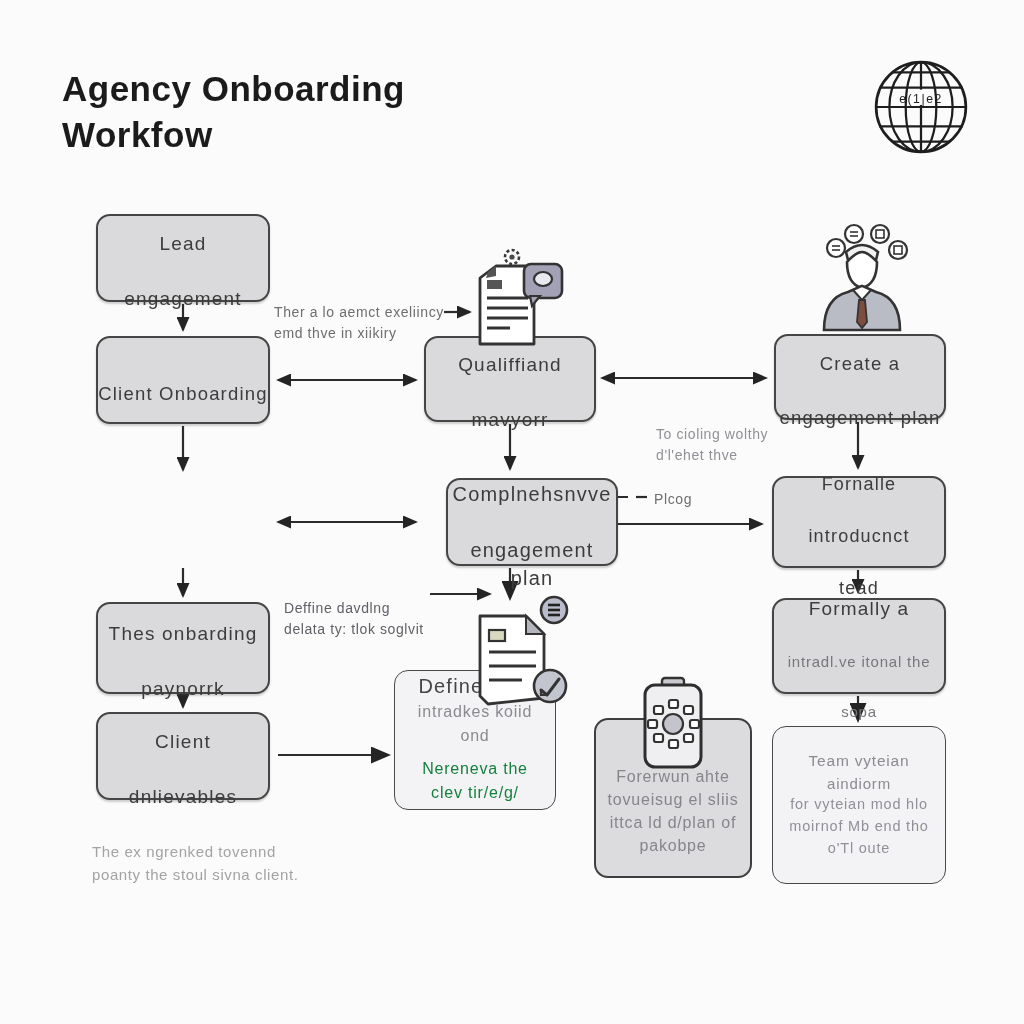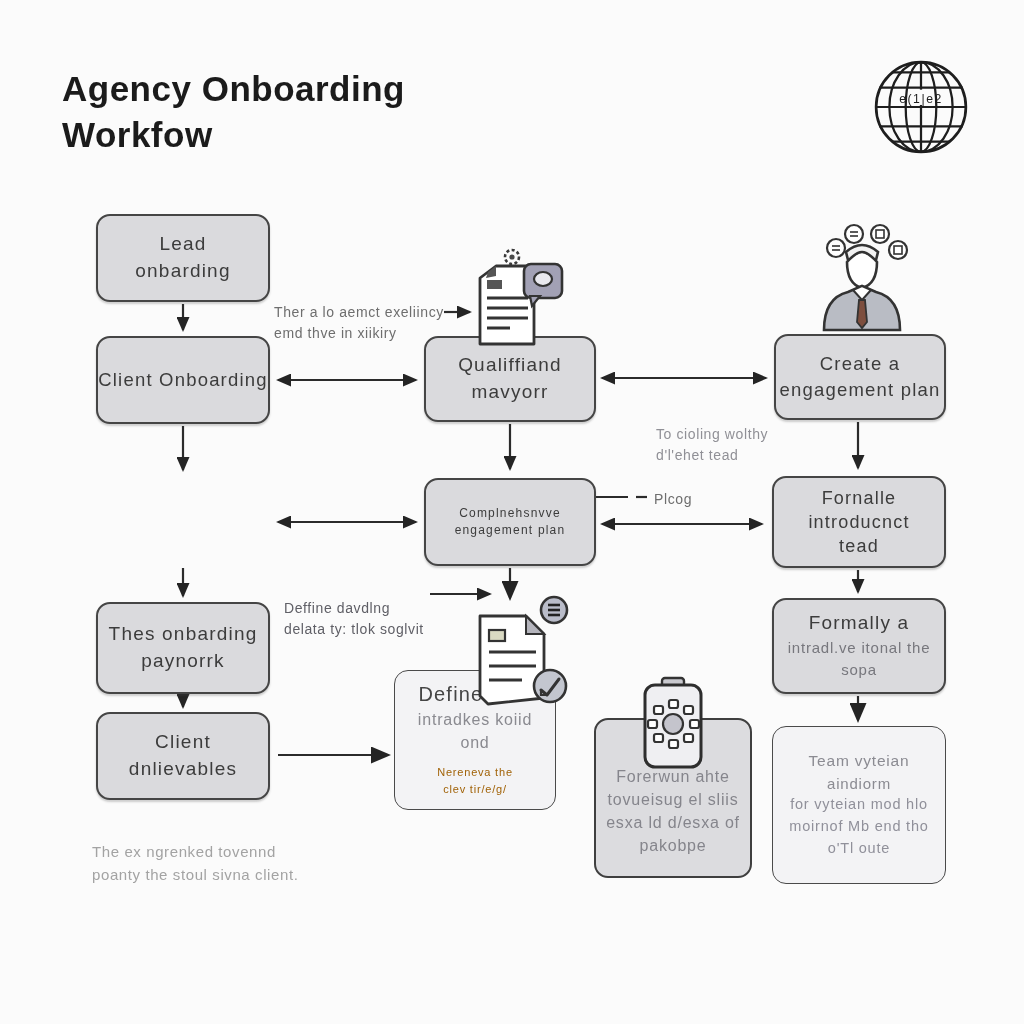--- a/index.html
+++ b/index.html
@@ -13,32 +13,32 @@
     font-size:35px;line-height:1.32;font-weight:800;color:#1b1b1b;letter-spacing:.5px;
   }
   .title span{display:block;}
   .node{
     position:absolute;box-sizing:border-box;
     background:#dadadd;border:2px solid #454545;border-radius:14px;
     display:flex;flex-direction:column;align-items:center;justify-content:center;
     text-align:center;font-size:19px;letter-spacing:1.2px;color:#3c3c3c;
     line-height:1.4;box-shadow:0 2px 2px rgba(70,70,70,.25);
   }
-  .node span{display:block;}
+  .node span{display:block;margin-top:28px;}
   .panel{
     position:absolute;box-sizing:border-box;border-radius:14px;
     display:flex;flex-direction:column;align-items:center;justify-content:center;
     text-align:center;letter-spacing:.8px;
   }
   .panel span{display:block;}
   .panel-light{background:#f3f3f5;border:1.5px solid #4a4a4a;}
   .panel-gray{background:#dcdcdf;border:2px solid #3f3f3f;}
   .t-lg{font-size:20px;color:#454545;letter-spacing:1.2px;margin-bottom:2px;}
   .t-md{font-size:16px;color:#8a8a90;line-height:1.45;}
-  .t-sm{font-size:11px;color:#a16207;line-height:1.5;}
+  .t-sm{font-size:16px;color:#15803d;line-height:1.5;}
   .gap8{height:10px;}
   .sub{font-size:15px;color:#77777d;letter-spacing:.8px;line-height:1.5;}
   .ann{position:absolute;font-size:14px;color:#6e6e6e;letter-spacing:.6px;line-height:1.5;}
   .ann span{display:block;}
   .ann-gray{color:#909096;}
   .ann-faint{color:#a3a3a3;font-size:15px;margin-top:27px;}
   .icon{position:absolute;}
   svg{display:block;}
   .overlay{position:absolute;left:0;top:0;pointer-events:none;}
 </style>
@@ -97,21 +97,21 @@
       <line x1="430" y1="594" x2="490" y2="594" marker-end="url(#ah)"></line>
       <line x1="858" y1="570" x2="858" y2="592" marker-end="url(#ah)"></line>
       <line x1="183" y1="696" x2="183" y2="707" marker-end="url(#ah)"></line>
       <line x1="858" y1="696" x2="858" y2="720" marker-end="url(#ahbig)"></line>
       <line x1="278" y1="755" x2="388" y2="755" marker-end="url(#ahbig)"></line>
     </g>
   </svg>
 
   <div class="node" style="left:96px;top:214px;width:174px;height:88px">
     <span>Lead</span>
-    <span>onbarding</span>
+    <span>engagement</span>
   </div>
 
   <div class="node" style="left:96px;top:336px;width:174px;height:88px;font-size:18.5px">
     <span>Client Onboarding</span>
   </div>
 
 
   <div class="node" style="left:96px;top:602px;width:174px;height:92px">
     <span>Thes onbarding</span>
     <span>paynorrk</span>
@@ -120,21 +120,21 @@
   <div class="node" style="left:96px;top:712px;width:174px;height:88px">
     <span>Client</span>
     <span>dnlievables</span>
   </div>
 
   <div class="node" style="left:424px;top:336px;width:172px;height:86px">
     <span>Qualiffiand</span>
     <span>mavyorr</span>
   </div>
 
-  <div class="node" style="left:424px;top:478px;width:172px;height:88px;font-size:12px">
+  <div class="node" style="left:446px;top:478px;width:172px;height:88px;font-size:20px">
     <span>Complnehsnvve</span>
     <span>engagement plan</span>
   </div>
 
   <div class="node" style="left:774px;top:334px;width:172px;height:86px;font-size:18.5px">
     <span>Create a</span>
     <span>engagement plan</span>
   </div>
 
   <div class="node" style="left:772px;top:476px;width:174px;height:92px;font-size:18px;line-height:1.35">
@@ -154,40 +154,40 @@
     <span class="t-md">intradkes koiid</span>
     <span class="t-md">ond</span>
     <span class="gap8"></span>
     <span class="t-sm">Nereneva the</span>
     <span class="t-sm">clev tir/e/g/</span>
   </div>
 
   <div class="panel panel-gray" style="left:594px;top:718px;width:158px;height:160px;padding-top:26px">
     <span class="t-md" style="color:#85858c">Forerwun ahte</span>
     <span class="t-md" style="color:#85858c">tovueisug el sliis</span>
-    <span class="t-md" style="color:#85858c">esxa ld d/esxa of</span>
+    <span class="t-md" style="color:#85858c">ittca ld d/plan of</span>
     <span class="t-md" style="color:#85858c">pakobpe</span>
   </div>
 
   <div class="panel panel-light" style="left:772px;top:726px;width:174px;height:158px">
     <span class="t-md" style="color:#8b8b92;font-size:15.5px">Team vyteian</span>
     <span class="t-md" style="color:#8b8b92;font-size:15px">aindiorm</span>
     <span class="t-sm" style="font-size:14.5px;color:#90909a">for vyteian mod hlo</span>
     <span class="t-sm" style="font-size:14.5px;color:#90909a">moirnof Mb end tho</span>
     <span class="t-sm" style="font-size:14.5px;color:#90909a">o'Tl oute</span>
   </div>
 
   <div class="ann" style="left:274px;top:302px;width:185px">
     <span>Ther a lo aemct exeliincy</span>
     <span>emd thve in xiikiry</span>
   </div>
 
   <div class="ann ann-gray" style="left:656px;top:424px;width:140px">
     <span>To cioling wolthy</span>
-    <span>d'l'ehet tead</span>
+    <span>d'l'ehet thve</span>
   </div>
 
   <div class="ann" style="left:654px;top:489px">
     <span>Plcog</span>
   </div>
 
   <div class="ann" style="left:284px;top:598px;width:178px;color:#5f5f66">
     <span style="text-align:left">Deffine davdlng</span>
     <span>delata ty: tlok soglvit</span>
   </div>

